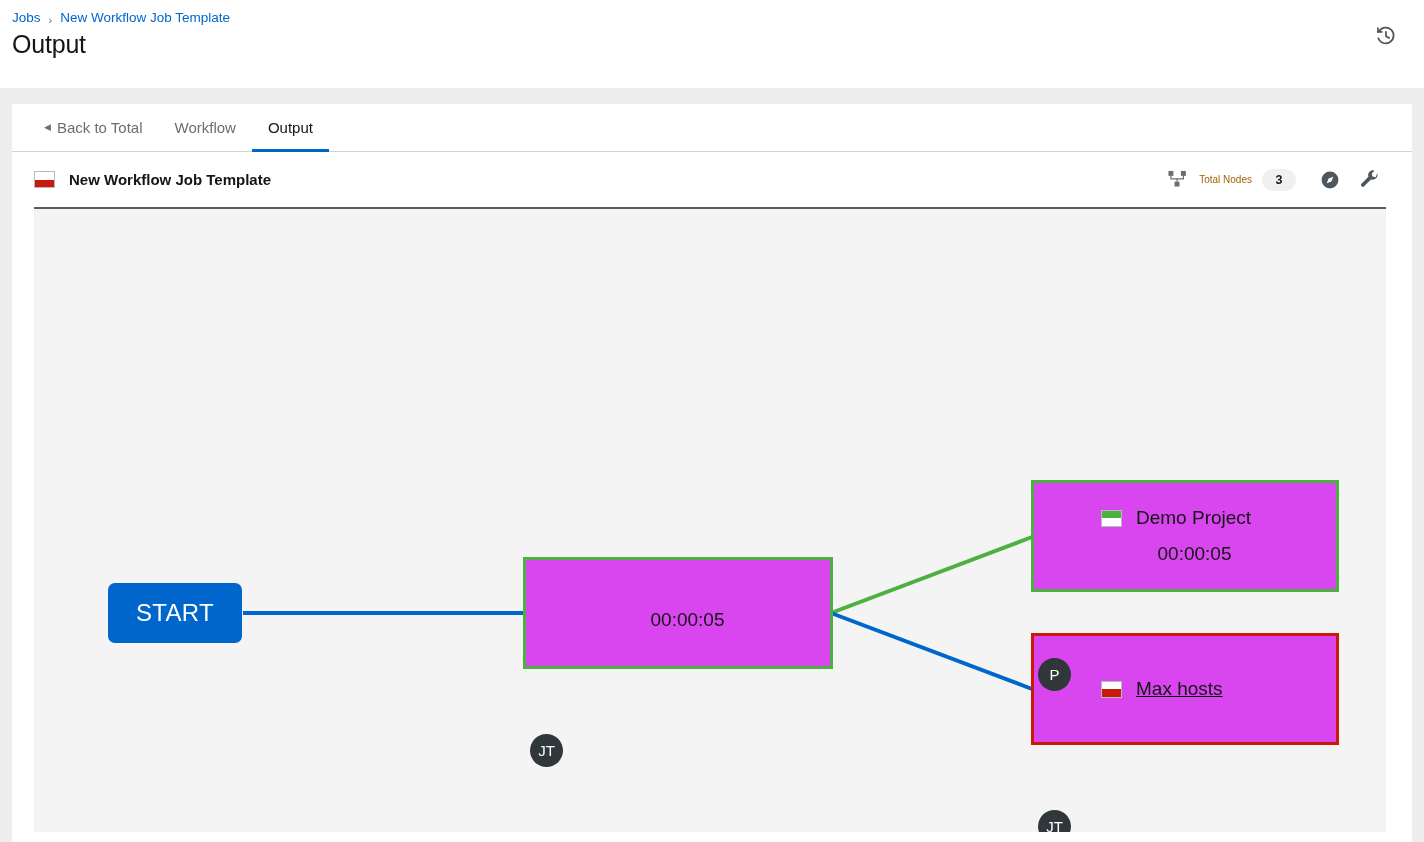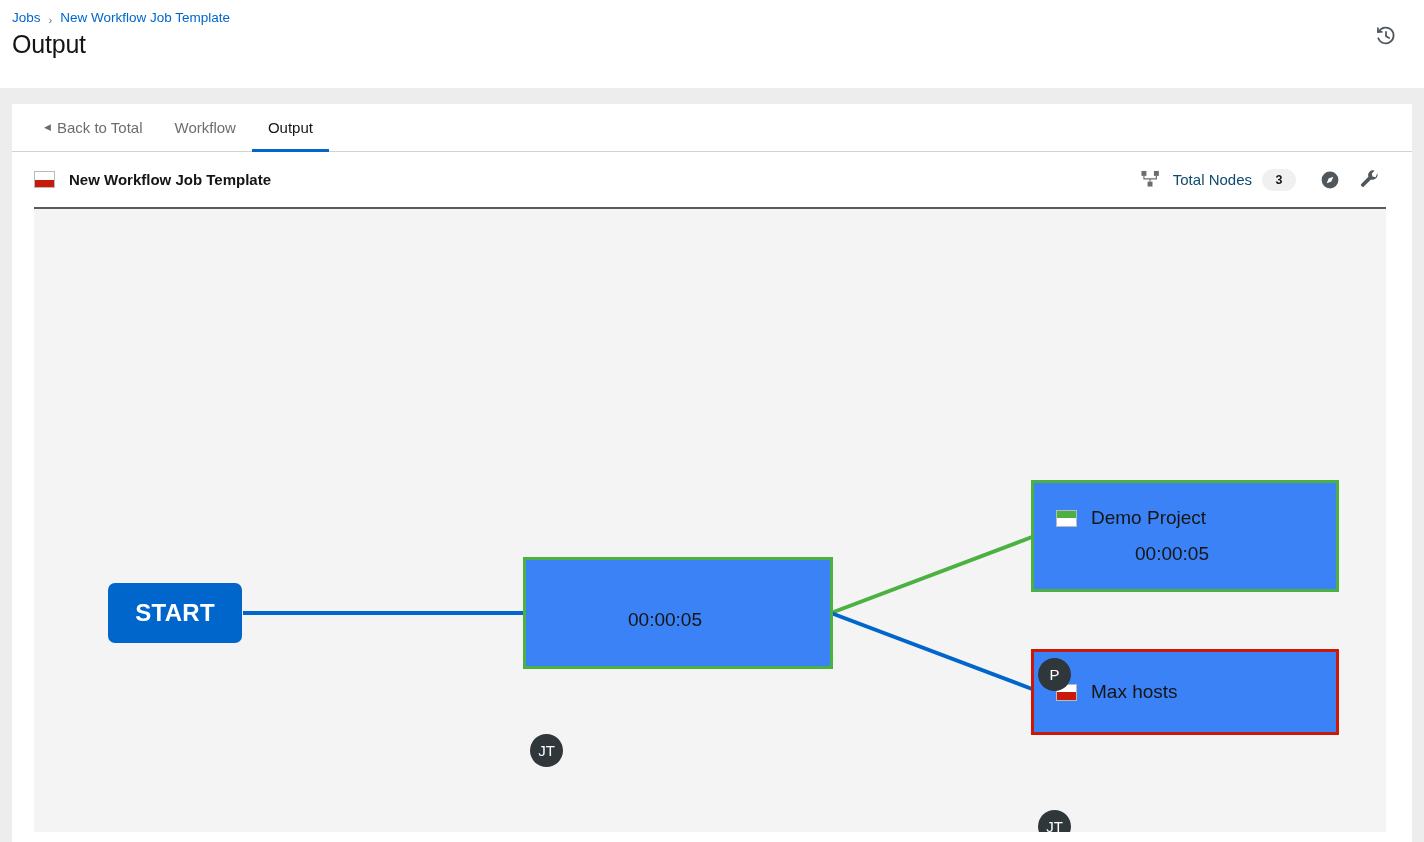--- a/index.html
+++ b/index.html
@@ -137,22 +137,22 @@
     gap: 0px;
   }
   .tool-icon {
     width: 40px; height: 34px;
     display: flex;
     align-items: center;
     justify-content: center;
     cursor: pointer;
   }
   .total-nodes-label {
-    font-size: 15px;
-    color: #0c4a6e;
+    font-size: 10px;
+    color: #a16207;
     margin: 0 10px 0 2px;
     white-space: nowrap;
   }
   .node-count-badge {
     min-width: 34px;
     height: 22px;
     padding: 0 9px;
     border-radius: 11px;
     background: #f0f0f0;
     color: #151515;
@@ -187,25 +187,26 @@
     position: absolute;
     left: 0; top: 0;
     width: 1352px;
     height: 625px;
     display: block;
   }
 
   
   .gnode {
     position: absolute;
-    background: #3b82f6;
+    background: #d946ef;
     display: flex;
     flex-direction: column;
     justify-content: center;
     z-index: 3;
+    padding-left: 45px;
   }
   .gnode-row {
     display: flex;
     align-items: center;
     gap: 14px;
     padding-left: 22px;
   }
   .gnode-name {
     font-size: 19px;
     color: #151515;
@@ -327,21 +328,21 @@
 
     <svg class="graph-svg" viewBox="0 0 1352 625">
 
       <line x1="209" y1="404" x2="490" y2="404" stroke="#06c" stroke-width="4"></line>
 
       <line x1="797" y1="404" x2="998" y2="328" stroke="#4cb140" stroke-width="4"></line>
 
       <line x1="797" y1="404" x2="998" y2="480" stroke="#06c" stroke-width="4"></line>
     </svg>
 
-    <div class="start-node" style="left:74px; top:374px; width:134px; height:60px;font-weight:bold;">
+    <div class="start-node" style="left:74px; top:374px; width:134px; height:60px;">
       <span>START</span>
     </div>
 
     <div class="gnode green" style="left:489px; top:348px; width:310px; height:112px;">
       <div class="gnode-elapsed">00:00:05</div>
     </div>
     <div class="badge-circle" style="left:496px; top:525px;">
       <span>JT</span>
     </div>
 
@@ -352,21 +353,21 @@
           <span class="half" style="background:#ffffff"></span>
         </span>
         <span class="gnode-name">Demo Project</span>
       </div>
       <div class="gnode-elapsed">00:00:05</div>
     </div>
     <div class="badge-circle" style="left:1004px; top:449px;">
       <span>P</span>
     </div>
 
-    <div class="gnode red" style="left:997px; top:440px; width:308px; height:86px;">
+    <div class="gnode red" style="left:997px; top:424px; width:308px; height:112px;text-decoration:underline;">
       <div class="gnode-row">
         <span class="sq-icon">
           <span class="half" style="background:#ffffff"></span>
           <span class="half" style="background:#c9190b"></span>
         </span>
         <span class="gnode-name">Max hosts</span>
       </div>
     </div>
     <div class="badge-circle" style="left:1004px; top:601px;">
       <span>JT</span>

